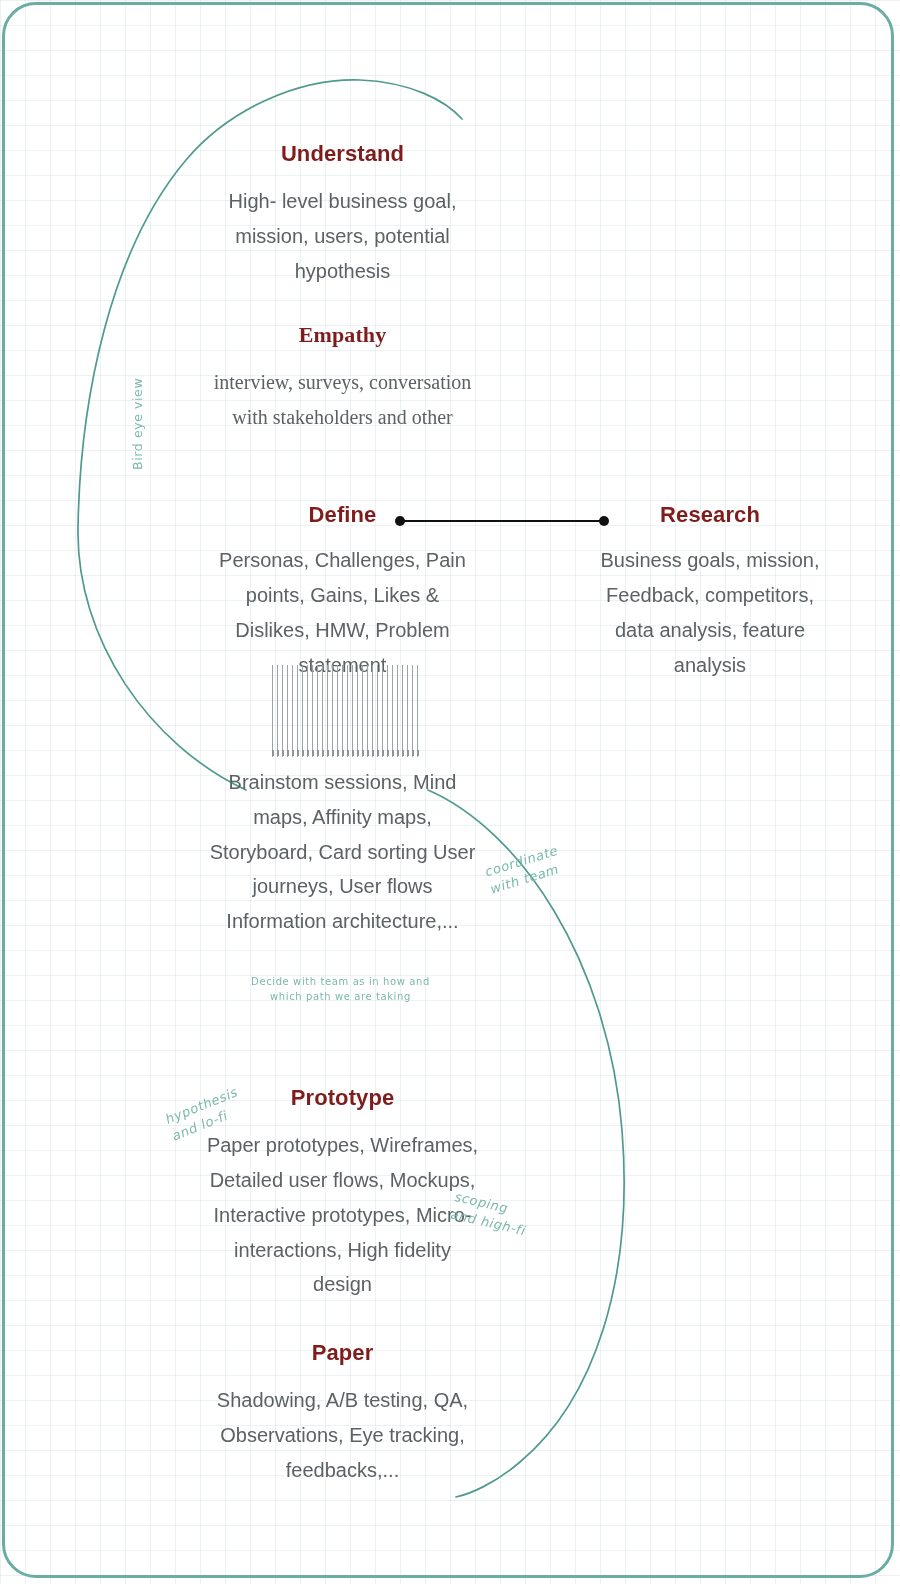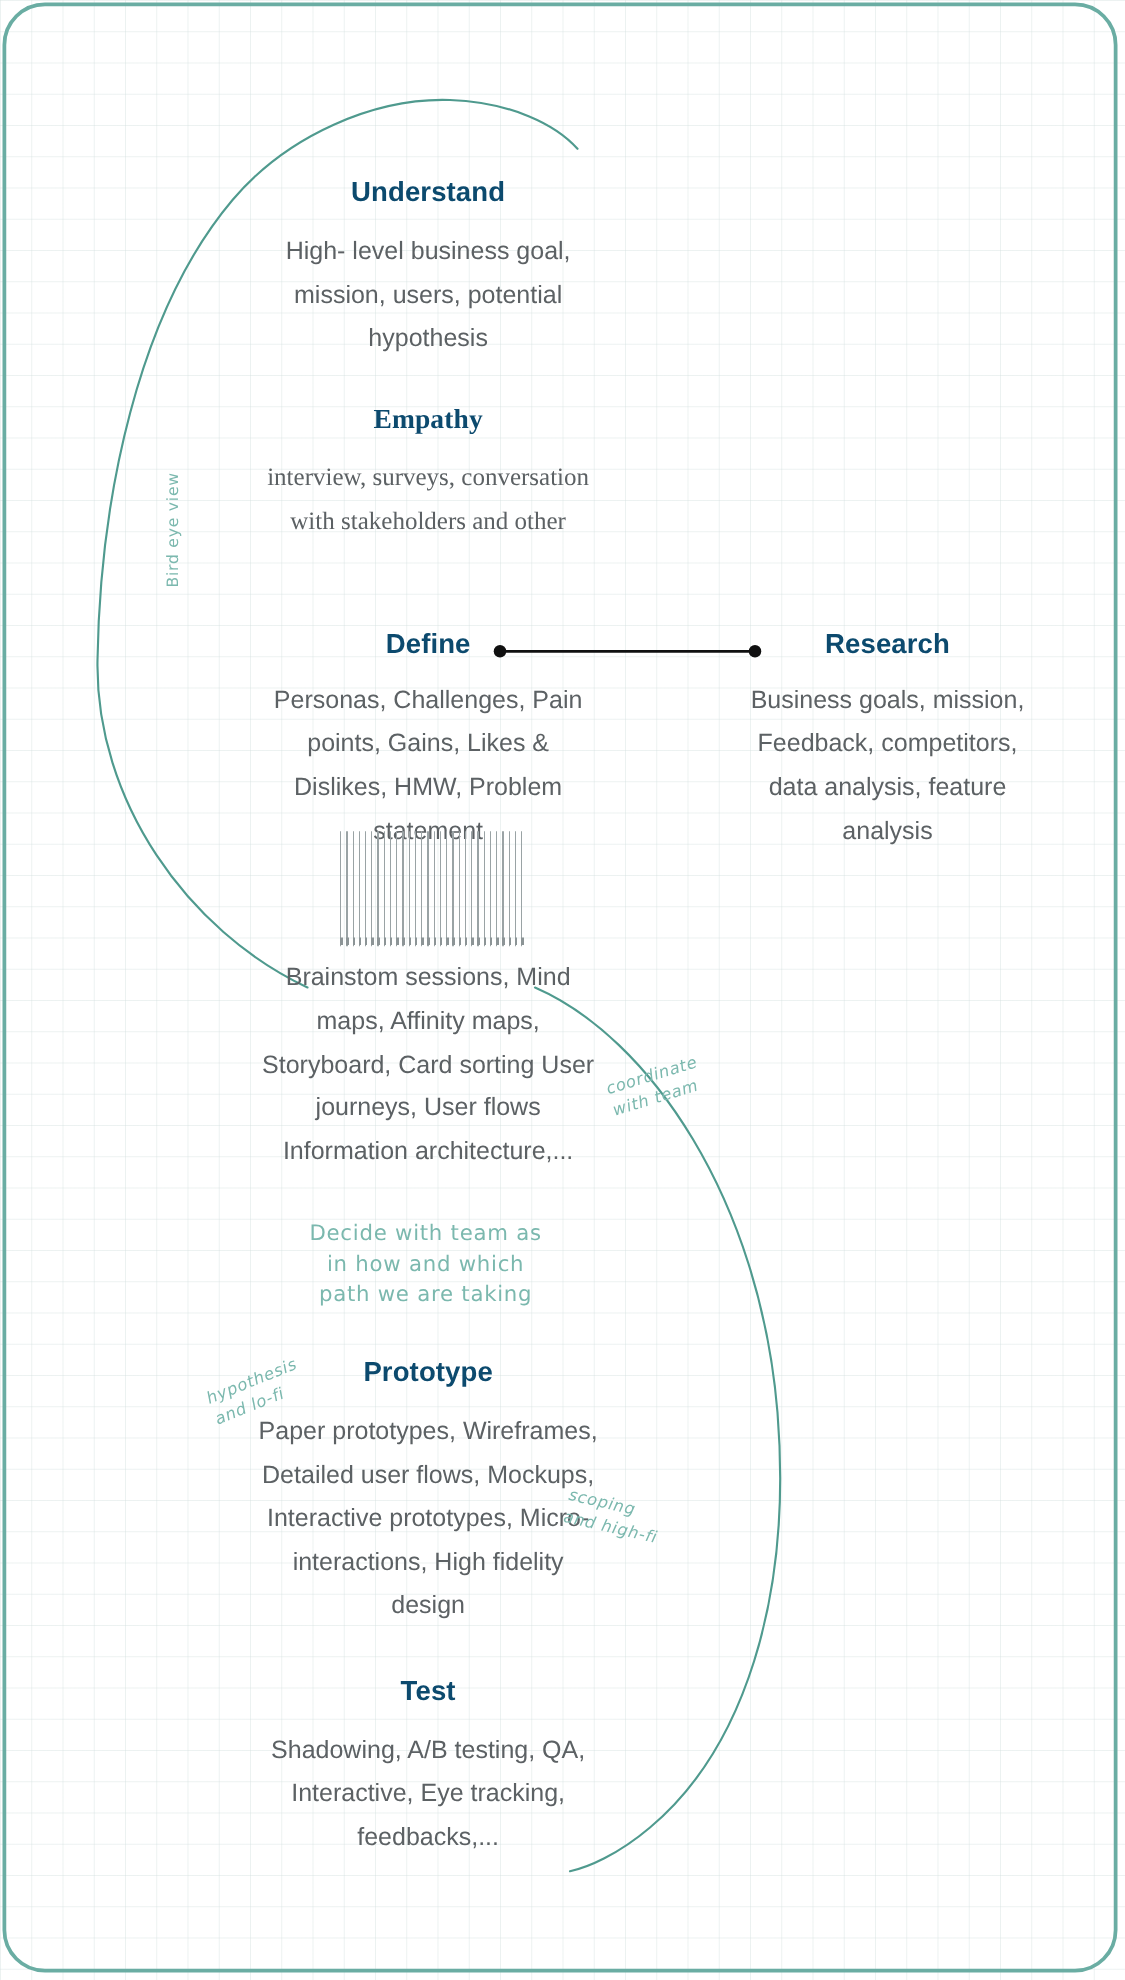--- a/index.html
+++ b/index.html
@@ -56,21 +56,21 @@
 
   
   .stage {
     position: absolute;
     text-align: center;
     box-sizing: border-box;
   }
   .stage-title {
     font-size: 22px;
     font-weight: bold;
-    color: #0c4a6e;
+    color: #7f1d1d;
     letter-spacing: 0.1px;
     margin: 0 0 18px 0;
     line-height: 1.1;
   }
   .stage-desc {
     font-size: 20px;
     color: #5c6164;
     line-height: 1.74;
     margin: 0;
   }
@@ -149,21 +149,21 @@
     transform-origin: left top;
     text-align: left;
     font-style: italic;
   }
   #annot-decide {
     left: 243px;
     top: 975px;
     width: 195px;
     white-space: normal;
     text-align: center;
-    font-size: 17px;
+    font-size: 10px;
     line-height: 1.45;
   }
   #annot-hypothesis {
     left: 163px;
     top: 1112px;
     transform: rotate(-22deg);
     transform-origin: left top;
     text-align: left;
     font-style: italic;
   }
@@ -225,22 +225,22 @@
   <div class="stage" id="stage-ideate">
     <p class="stage-desc">Brainstom sessions, Mind maps, Affinity maps, Storyboard, Card sorting User journeys, User flows Information architecture,...</p>
   </div>
 
   <div class="stage" id="stage-prototype">
     <h2 class="stage-title">Prototype</h2>
     <p class="stage-desc">Paper prototypes, Wireframes, Detailed user flows, Mockups, Interactive prototypes, Micro-interactions, High fidelity design</p>
   </div>
 
   <div class="stage" id="stage-test">
-    <h2 class="stage-title">Test</h2>
-    <p class="stage-desc">Shadowing, A/B testing, QA, Interactive, Eye tracking, feedbacks,...</p>
+    <h2 class="stage-title">Paper</h2>
+    <p class="stage-desc">Shadowing, A/B testing, QA, Observations, Eye tracking, feedbacks,...</p>
   </div>
 
   <div class="annot" id="annot-bird">Bird eye view</div>
 
   <div class="annot" id="annot-coordinate">
     <span class="annot-line">coordinate</span>
     <span class="annot-line">with team</span>
   </div>
 
   <div class="annot" id="annot-decide">Decide with team as in how and which path we are taking</div>

